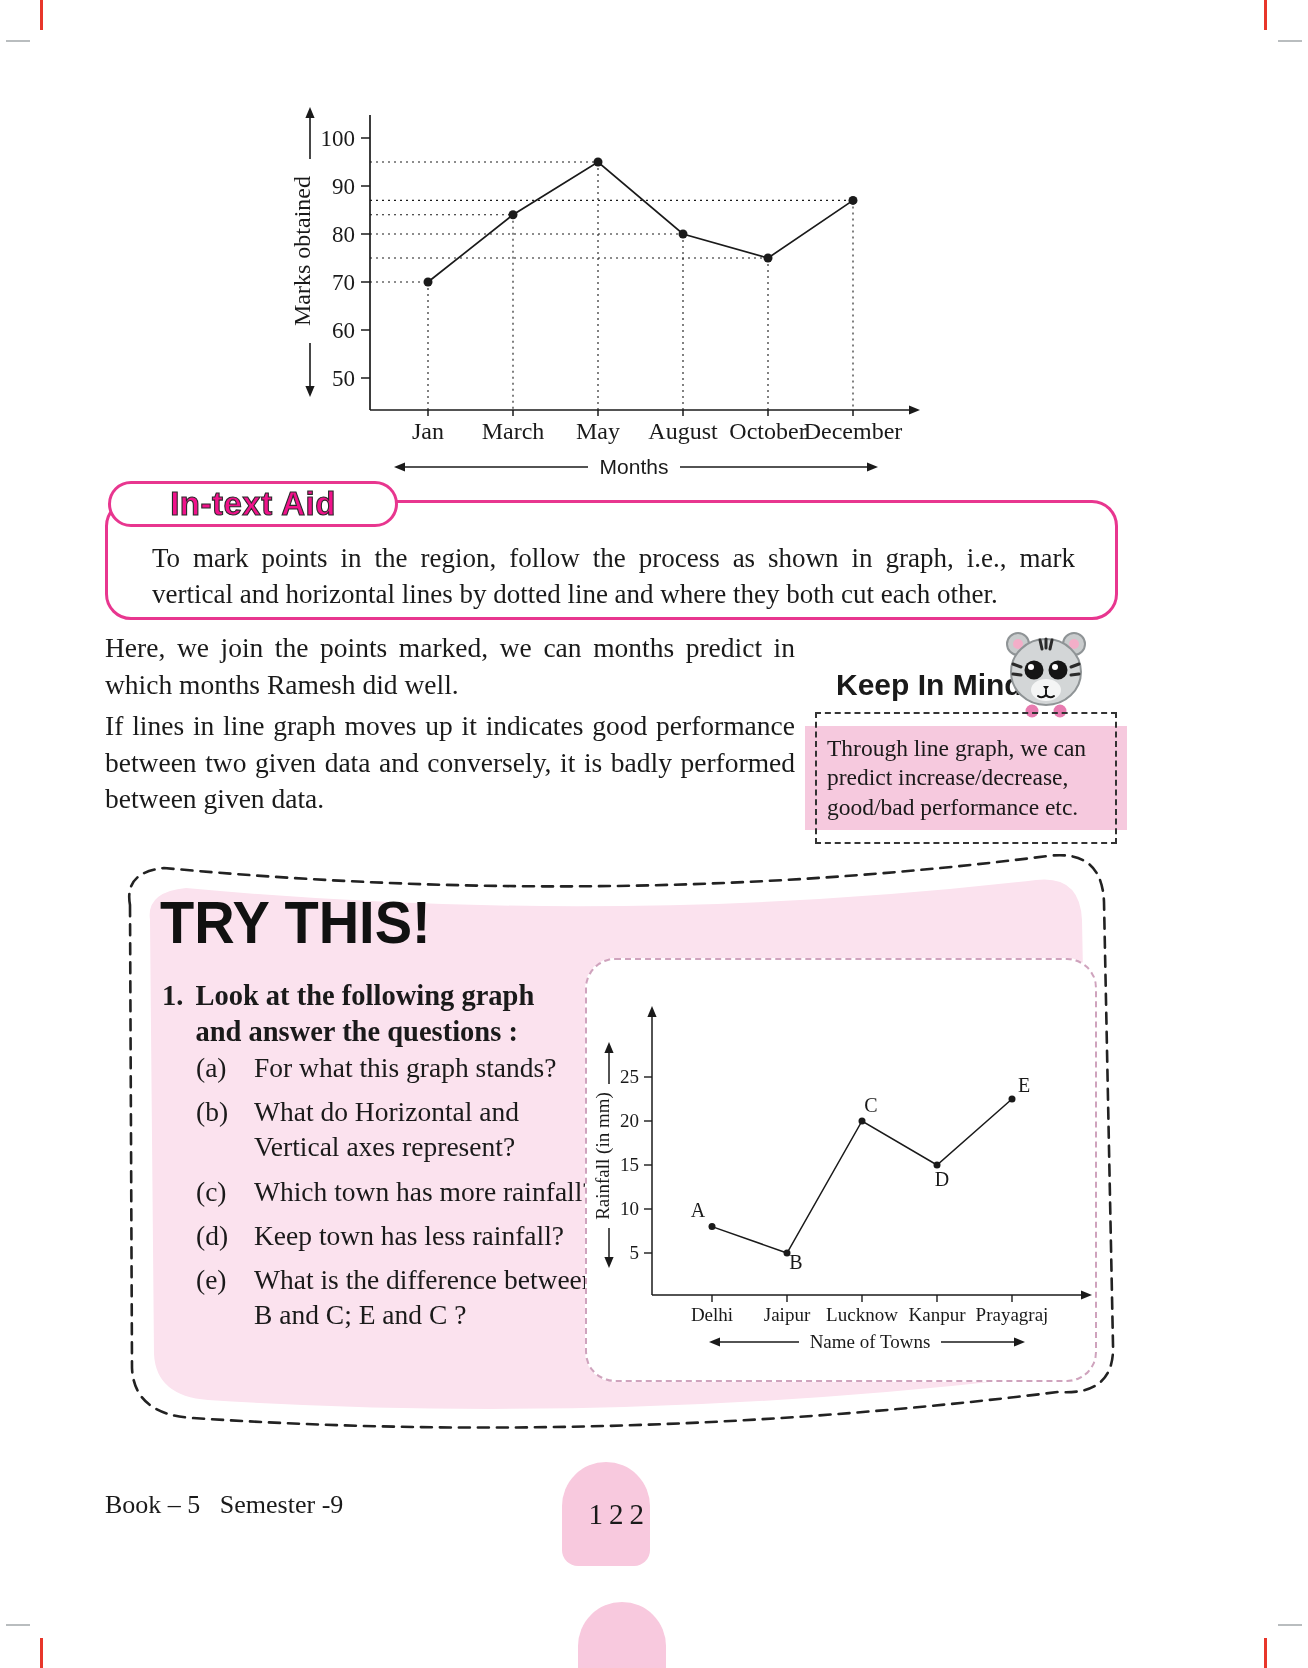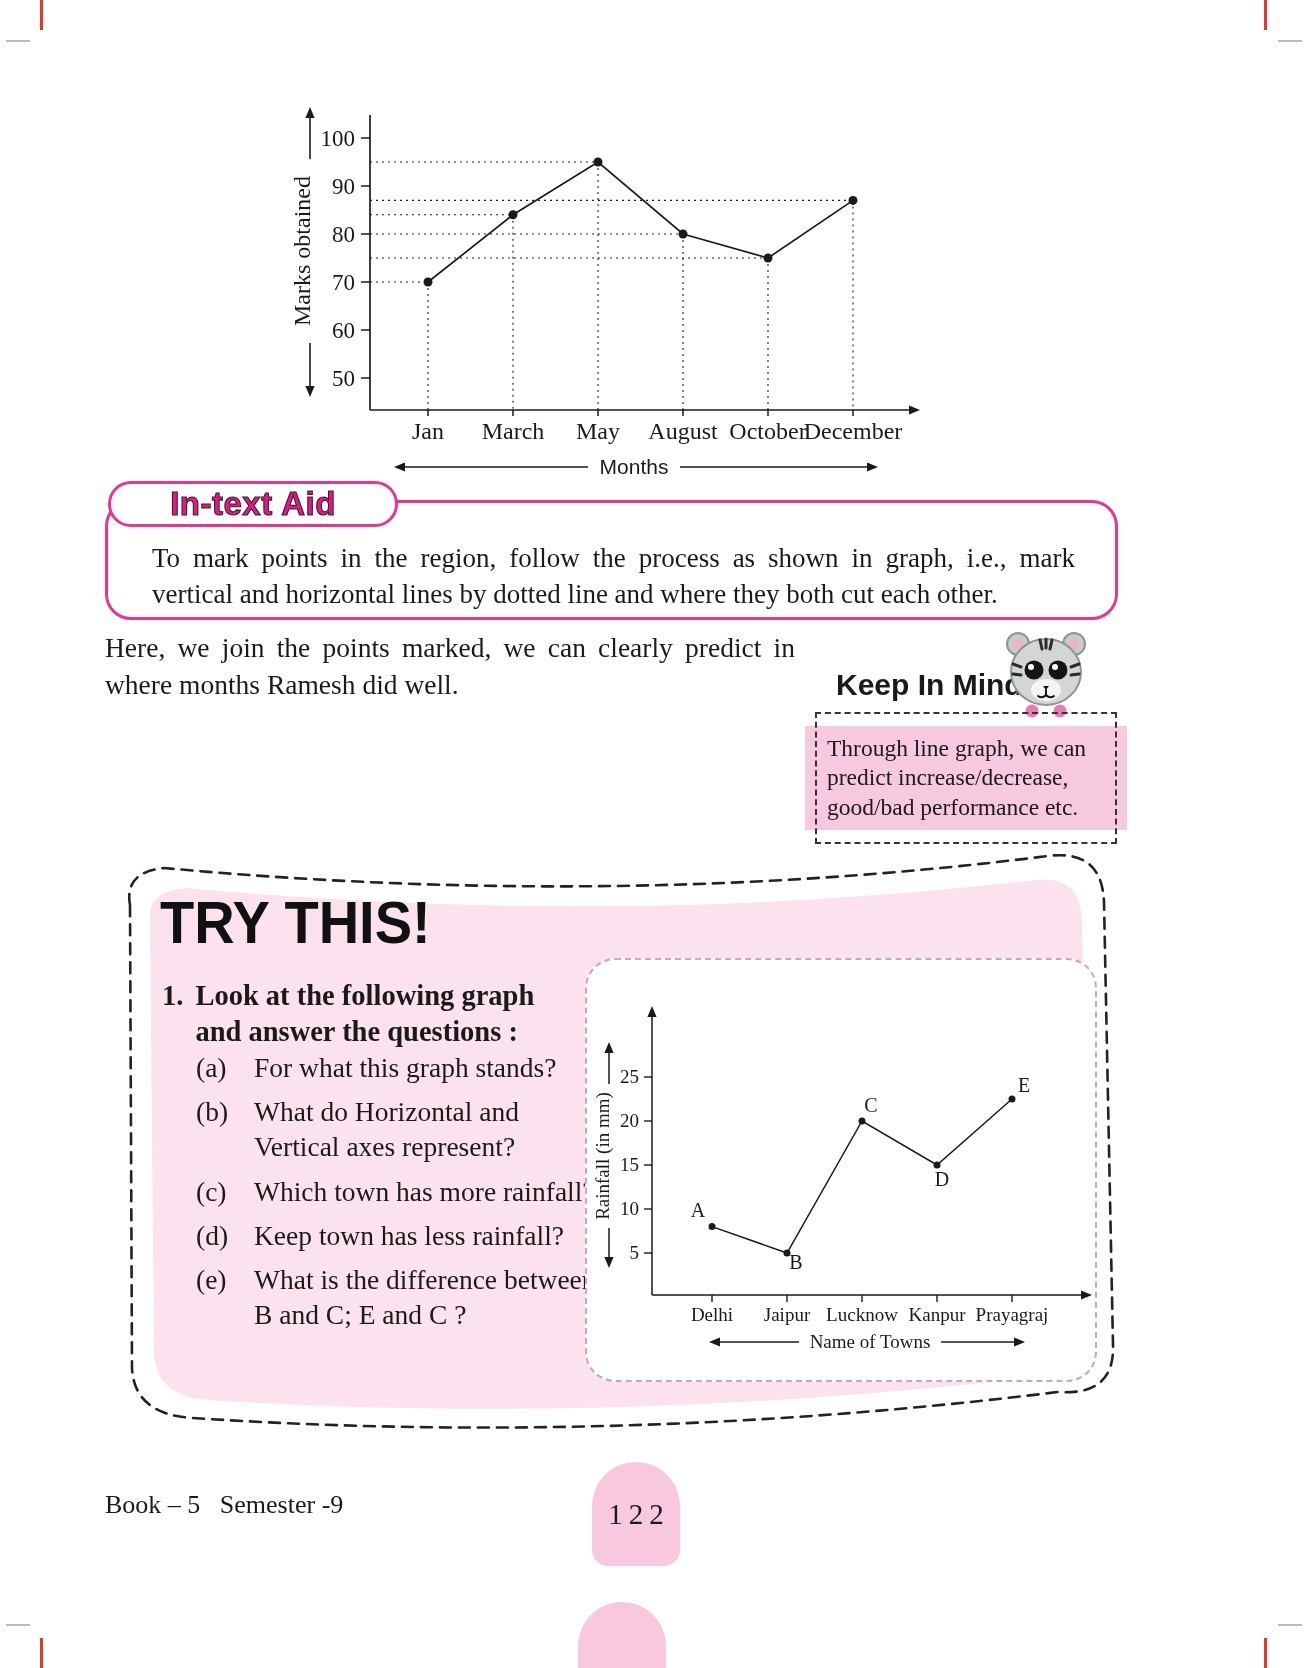--- a/index.html
+++ b/index.html
@@ -65,23 +65,23 @@
   .subq-text { flex:1; }
 
   .rain-box {
     position:absolute; left:585px; top:958px; width:512px; height:424px;
     background:#fff; border:2px dashed #cfa3bd; border-radius:30px;
   }
   .rain-box svg { position:absolute; left:0; top:0; width:512px; height:420px; }
 
   .footer-left { position:absolute; left:105px; top:1490px; font-size:26px; white-space:pre; }
   .page-tab {
-    position:absolute; left:592px; top:1462px; width:88px; height:104px;
+    position:absolute; left:562px; top:1462px; width:88px; height:104px;
     background:#f8c9de; border-radius:44px 44px 16px 16px;
-    display:flex; align-items:center; justify-content:center;
+    display:flex; align-items:center; justify-content:flex-end;
     font-size:29px; letter-spacing:6px; padding-left:6px;
   }
   .page-tab-bottom { position:absolute; left:578px; top:1602px; width:88px; height:66px;
     background:#f8c9de; border-radius:44px 44px 0 0; }
 </style>
 </head>
 <body>
 
 <div class="page">
 
@@ -155,21 +155,22 @@
       </svg>
   </div>
 
   <div class="intext-box">
     <div class="intext-pill">
       <span class="intext-title">In-text Aid</span>
     </div>
     <p class="intext-body">To mark points in the region, follow the process as shown in graph, i.e., mark vertical and horizontal lines by dotted line and where they both cut each other.</p>
   </div>
 
-  <p class="body-p p1">Here, we join the points marked, we can clearly predict in where months Ramesh did well.</p>
+  <p class="body-p p1">Here, we join the points marked, we can months predict in which months Ramesh did well.</p>
+  <p class="body-p p2">If lines in line graph moves up it indicates good performance between two given data and conversely, it is badly performed between given data.</p>
 
   <div class="kim-head">Keep In Mind</div>
   <svg class="tiger" viewBox="0 0 92 94">
     <circle cx="18" cy="20" r="11" fill="#c9cccd" stroke="#8f9496" stroke-width="2"></circle>
     <circle cx="74" cy="20" r="11" fill="#c9cccd" stroke="#8f9496" stroke-width="2"></circle>
     <circle cx="18" cy="20" r="5" fill="#f3aec8"></circle>
     <circle cx="74" cy="20" r="5" fill="#f3aec8"></circle>
     <ellipse cx="46" cy="48" rx="35" ry="33" fill="#d3d6d7" stroke="#8f9496" stroke-width="2"></ellipse>
     <path d="M40 16 l2 9 M46 15 l0 9 M52 16 l-2 9" stroke="#2b2b2b" stroke-width="3" fill="none" stroke-linecap="round"></path>
     <path d="M13 40 l8 3 M13 50 l8 1" stroke="#2b2b2b" stroke-width="3" stroke-linecap="round"></path>

